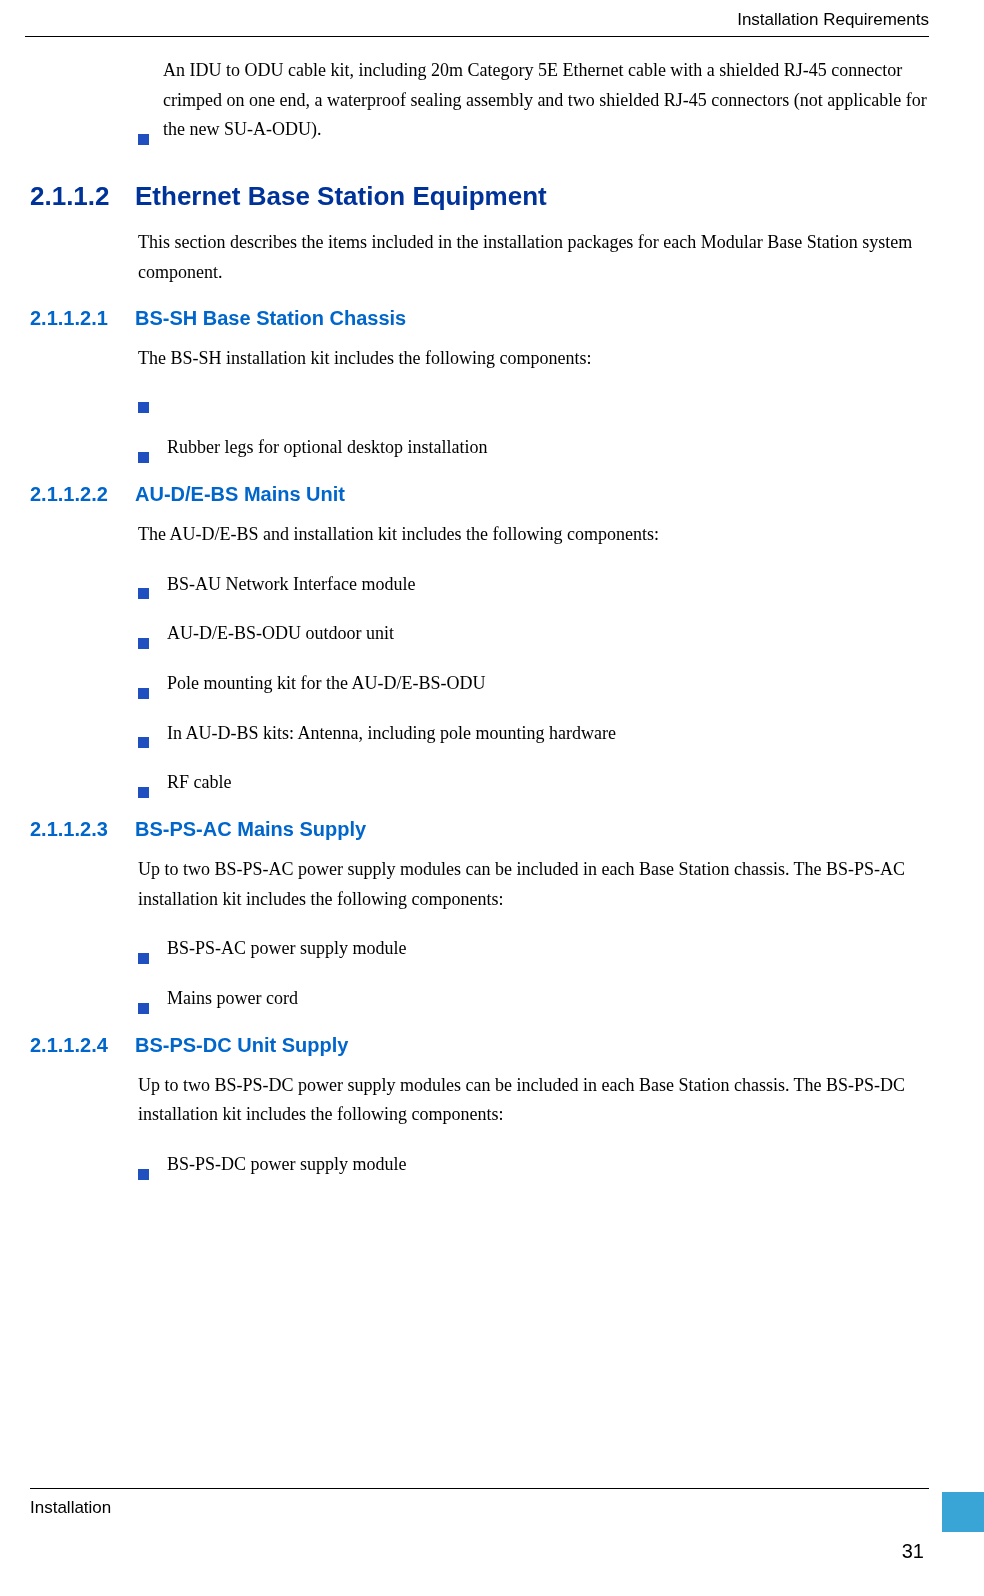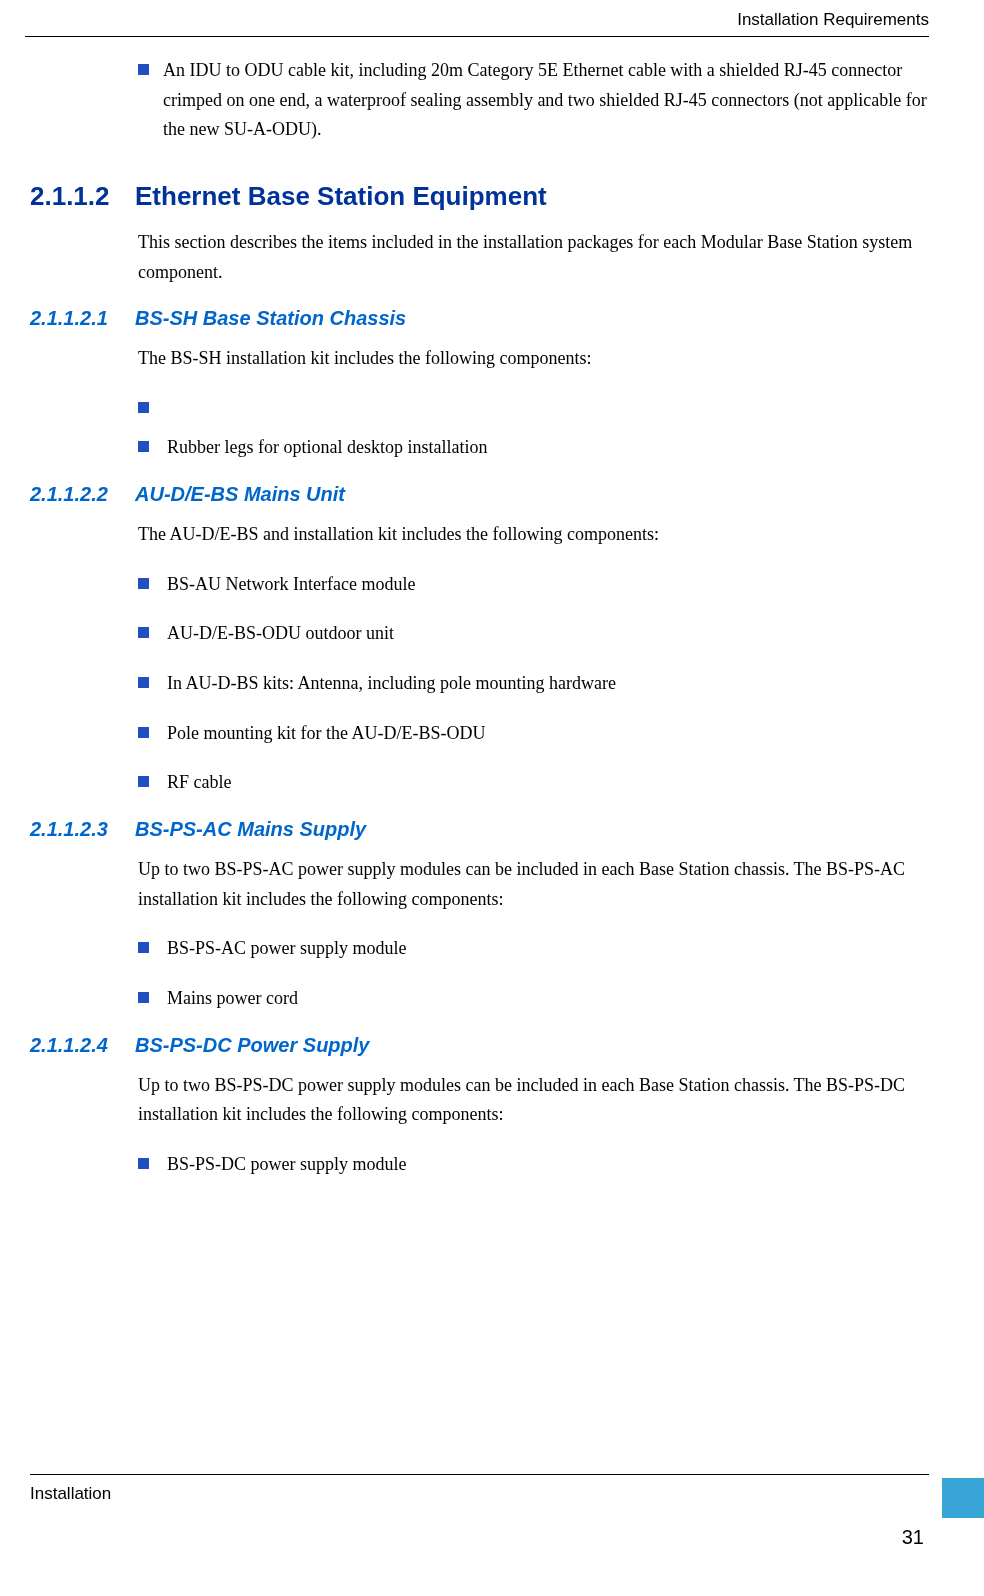--- a/index.html
+++ b/index.html
@@ -34,21 +34,21 @@
       left: 30px;
       right: 55px;
       bottom: 120px;
     }
     .bullet-list {
       list-style: none;
       margin-left: 108px;
     }
     .bullet-item {
       display: flex;
-      align-items: flex-start;
+      align-items: flex-end;
       margin-bottom: 20px;
       line-height: 1.65;
       font-size: 18px;
     }
     .bullet-mark {
       width: 11px;
       height: 11px;
       background: #2050C0;
       border: 1px solid #2050C0;
       flex-shrink: 0;
@@ -65,21 +65,20 @@
       margin-bottom: 16px;
       display: flex;
     }
     .h2 .num {
       width: 105px;
       flex-shrink: 0;
     }
     .h3 {
       font-family: Verdana, Arial, sans-serif;
       font-weight: bold;
-      font-style: italic;
       color: #0066CC;
       font-size: 20px;
       margin-top: 20px;
       margin-bottom: 14px;
       display: flex;
     }
     .h3 .num {
       width: 105px;
       flex-shrink: 0;
     }
@@ -88,21 +87,21 @@
       font-size: 18px;
       line-height: 1.65;
       margin-bottom: 20px;
       margin-top: 8px;
     }
     .footer {
       position: absolute;
       bottom: 0;
       left: 0;
       right: 0;
-      height: 122px;
+      height: 108px;
     }
     .footer-rule {
       border: none;
       border-top: 1.5px solid #000;
       margin: 0 55px 0 30px;
     }
     .footer-text {
       position: absolute;
       top: 10px;
       left: 30px;
@@ -173,25 +172,25 @@
     <li class="bullet-item">
       <span class="bullet-mark"></span>
       <span>BS-AU Network Interface module</span>
     </li>
     <li class="bullet-item">
       <span class="bullet-mark"></span>
       <span>AU-D/E-BS-ODU outdoor unit</span>
     </li>
     <li class="bullet-item">
       <span class="bullet-mark"></span>
+      <span>Pole mounting kit for the AU-D/E-BS-ODU</span>
+    </li>
+    <li class="bullet-item">
+      <span class="bullet-mark"></span>
       <span>In AU-D-BS kits: Antenna, including pole mounting hardware</span>
-    </li>
-    <li class="bullet-item">
-      <span class="bullet-mark"></span>
-      <span>Pole mounting kit for the AU-D/E-BS-ODU</span>
     </li>
     <li class="bullet-item">
       <span class="bullet-mark"></span>
       <span>RF cable</span>
     </li>
   </ul>
 
   <div class="h3">
     <span class="num">2.1.1.2.3</span>
     <span>BS-PS-AC Mains Supply</span>
@@ -203,21 +202,21 @@
       <span>BS-PS-AC power supply module</span>
     </li>
     <li class="bullet-item">
       <span class="bullet-mark"></span>
       <span>Mains power cord</span>
     </li>
   </ul>
 
   <div class="h3">
     <span class="num">2.1.1.2.4</span>
-    <span>BS-PS-DC Power Supply</span>
+    <span>BS-PS-DC Unit Supply</span>
   </div>
   <p class="para">Up to two BS-PS-DC power supply modules can be included in each Base Station chassis. The BS-PS-DC installation kit includes the following components:</p>
   <ul class="bullet-list">
     <li class="bullet-item">
       <span class="bullet-mark"></span>
       <span>BS-PS-DC power supply module</span>
     </li>
   </ul>
 
 </div>

